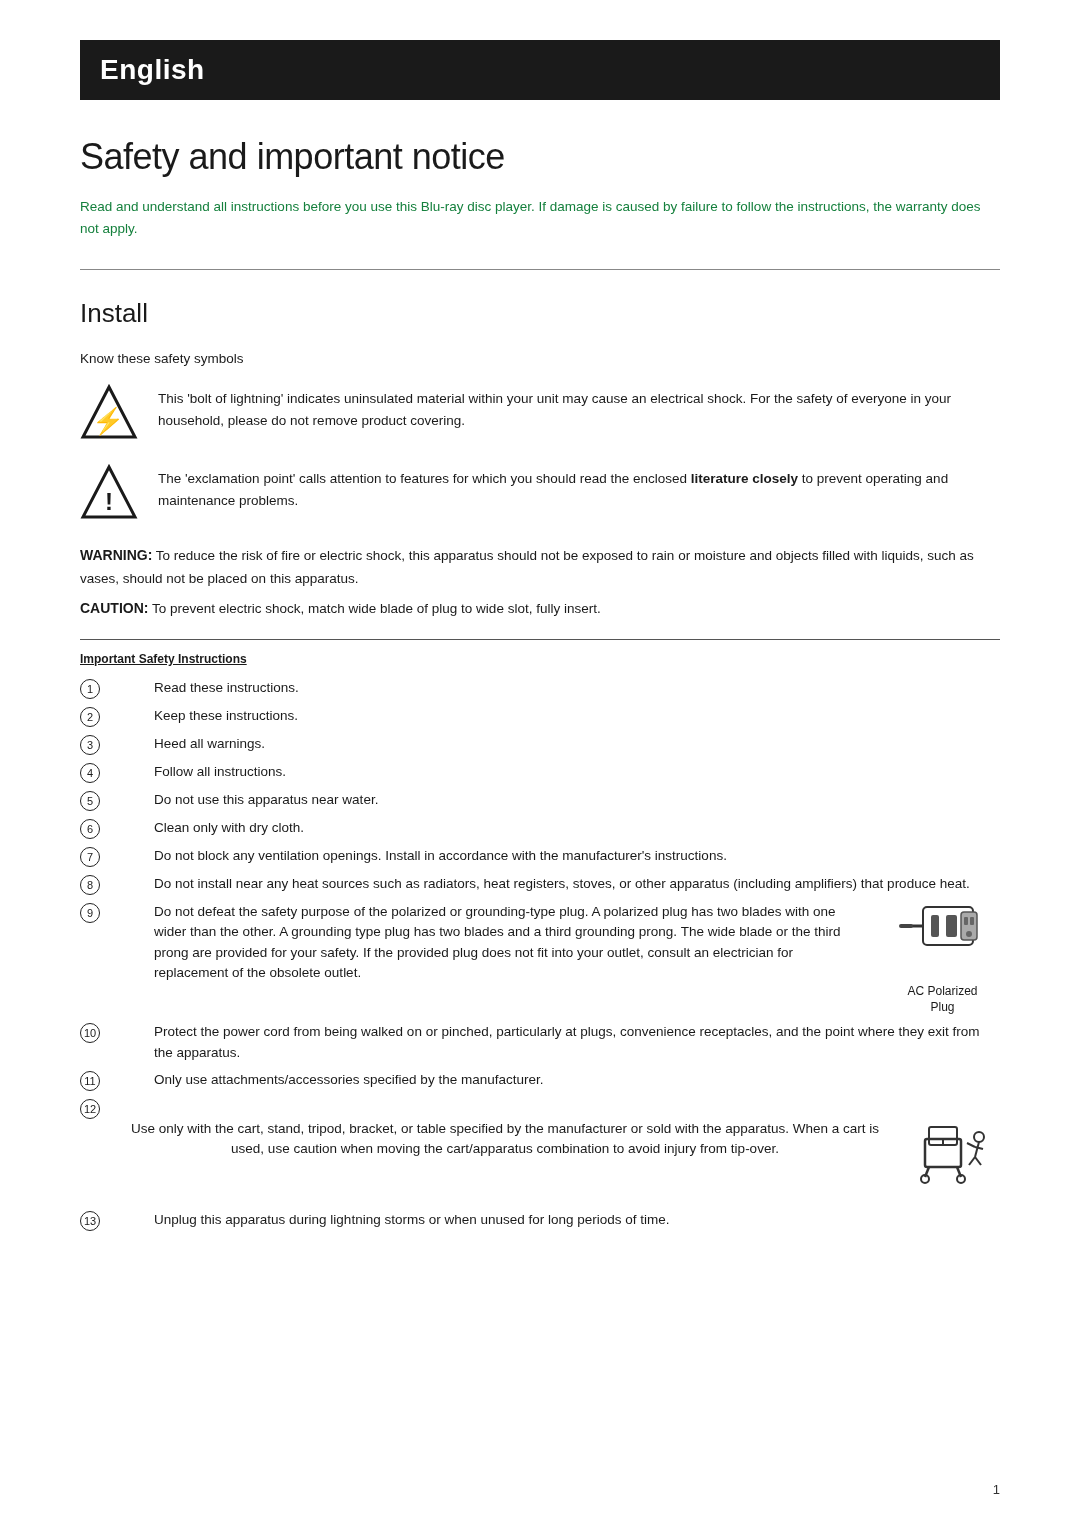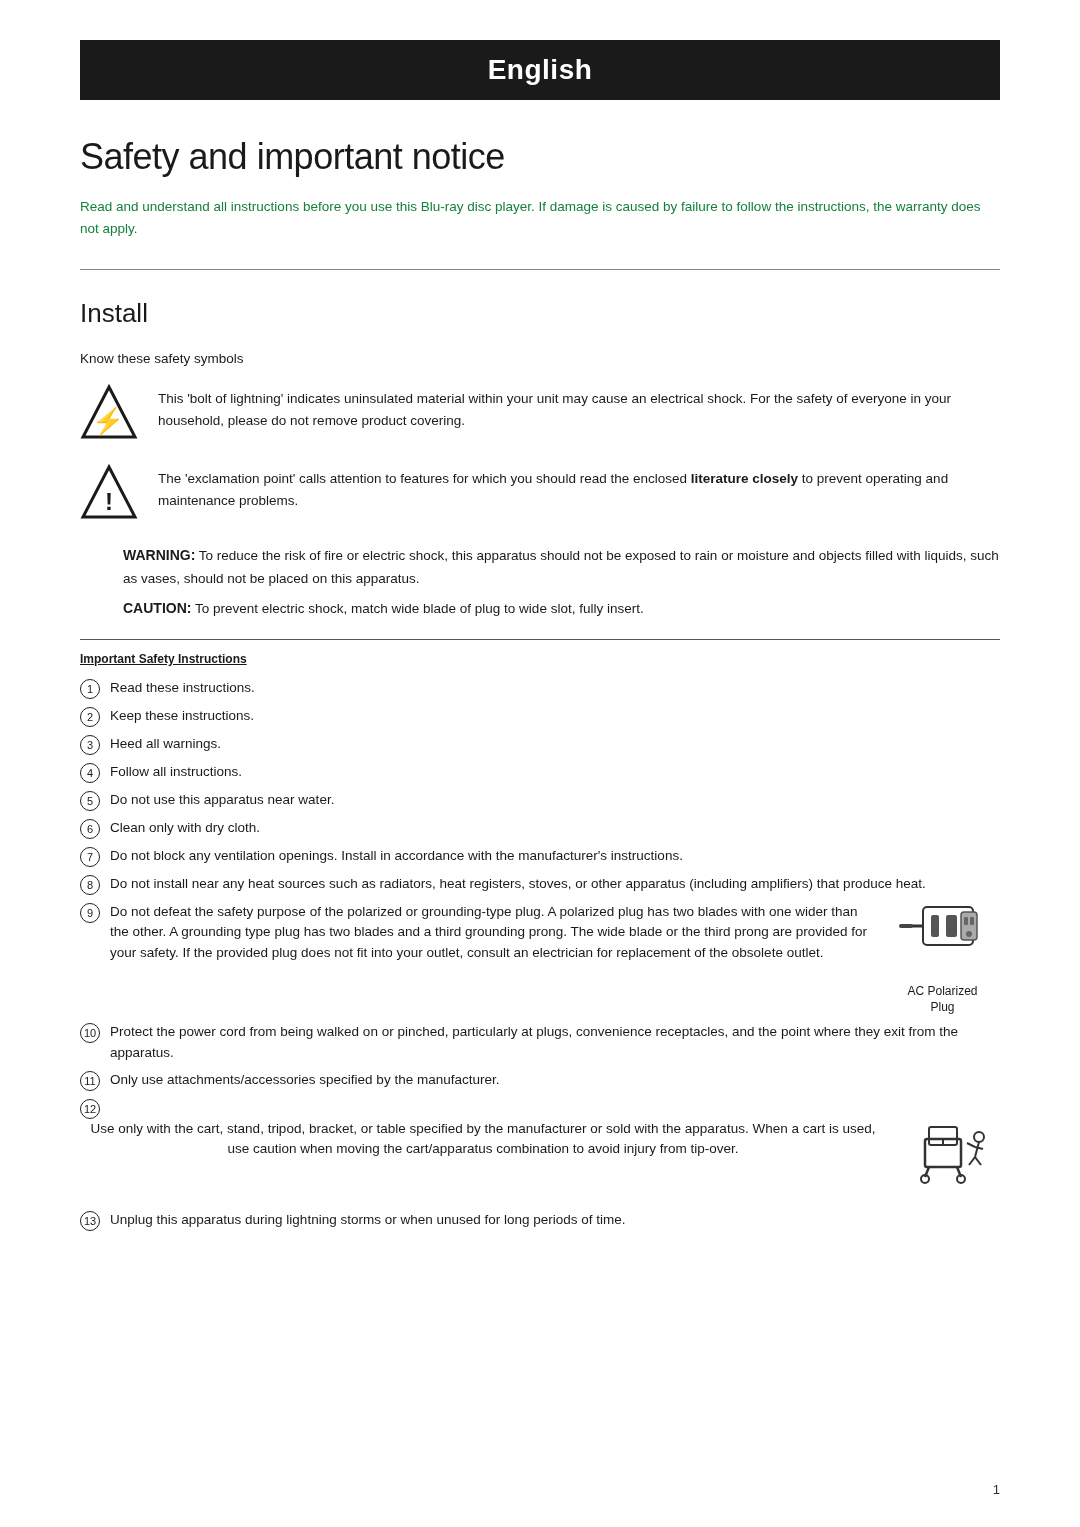--- a/index.html
+++ b/index.html
@@ -26,21 +26,20 @@
       position: relative;
     }
 
     .english-header {
       background: #1a1a1a;
       color: #ffffff;
       padding: 14px 20px;
       margin-bottom: 36px;
       display: inline-block;
       width: 100%;
-      text-align: center;
     }
 
     .english-header h1 {
       font-size: 28px;
       font-weight: bold;
       letter-spacing: 0.5px;
     }
 
     .main-title {
       font-size: 36px;
@@ -93,21 +92,20 @@
     }
 
     .symbol-text strong {
       font-weight: bold;
     }
 
     .warning-section {
       font-size: 13.5px;
       line-height: 1.7;
       margin-bottom: 6px;
-      margin-left: 43px;
     }
 
     .warning-section strong {
       font-weight: bold;
       font-size: 14px;
     }
 
     .subsection-divider {
       border: none;
       border-top: 1.5px solid #555;
@@ -145,20 +143,21 @@
       border-radius: 50%;
       font-size: 11px;
       font-weight: normal;
       flex-shrink: 0;
       margin-right: 10px;
       margin-top: 1px;
     }
 
     .li-text {
       flex: 1;
+      margin-left: 44px;
     }
 
     .item9-container {
       display: flex;
       align-items: flex-start;
       gap: 4px;
     }
 
     .item9-text {
       flex: 1;

